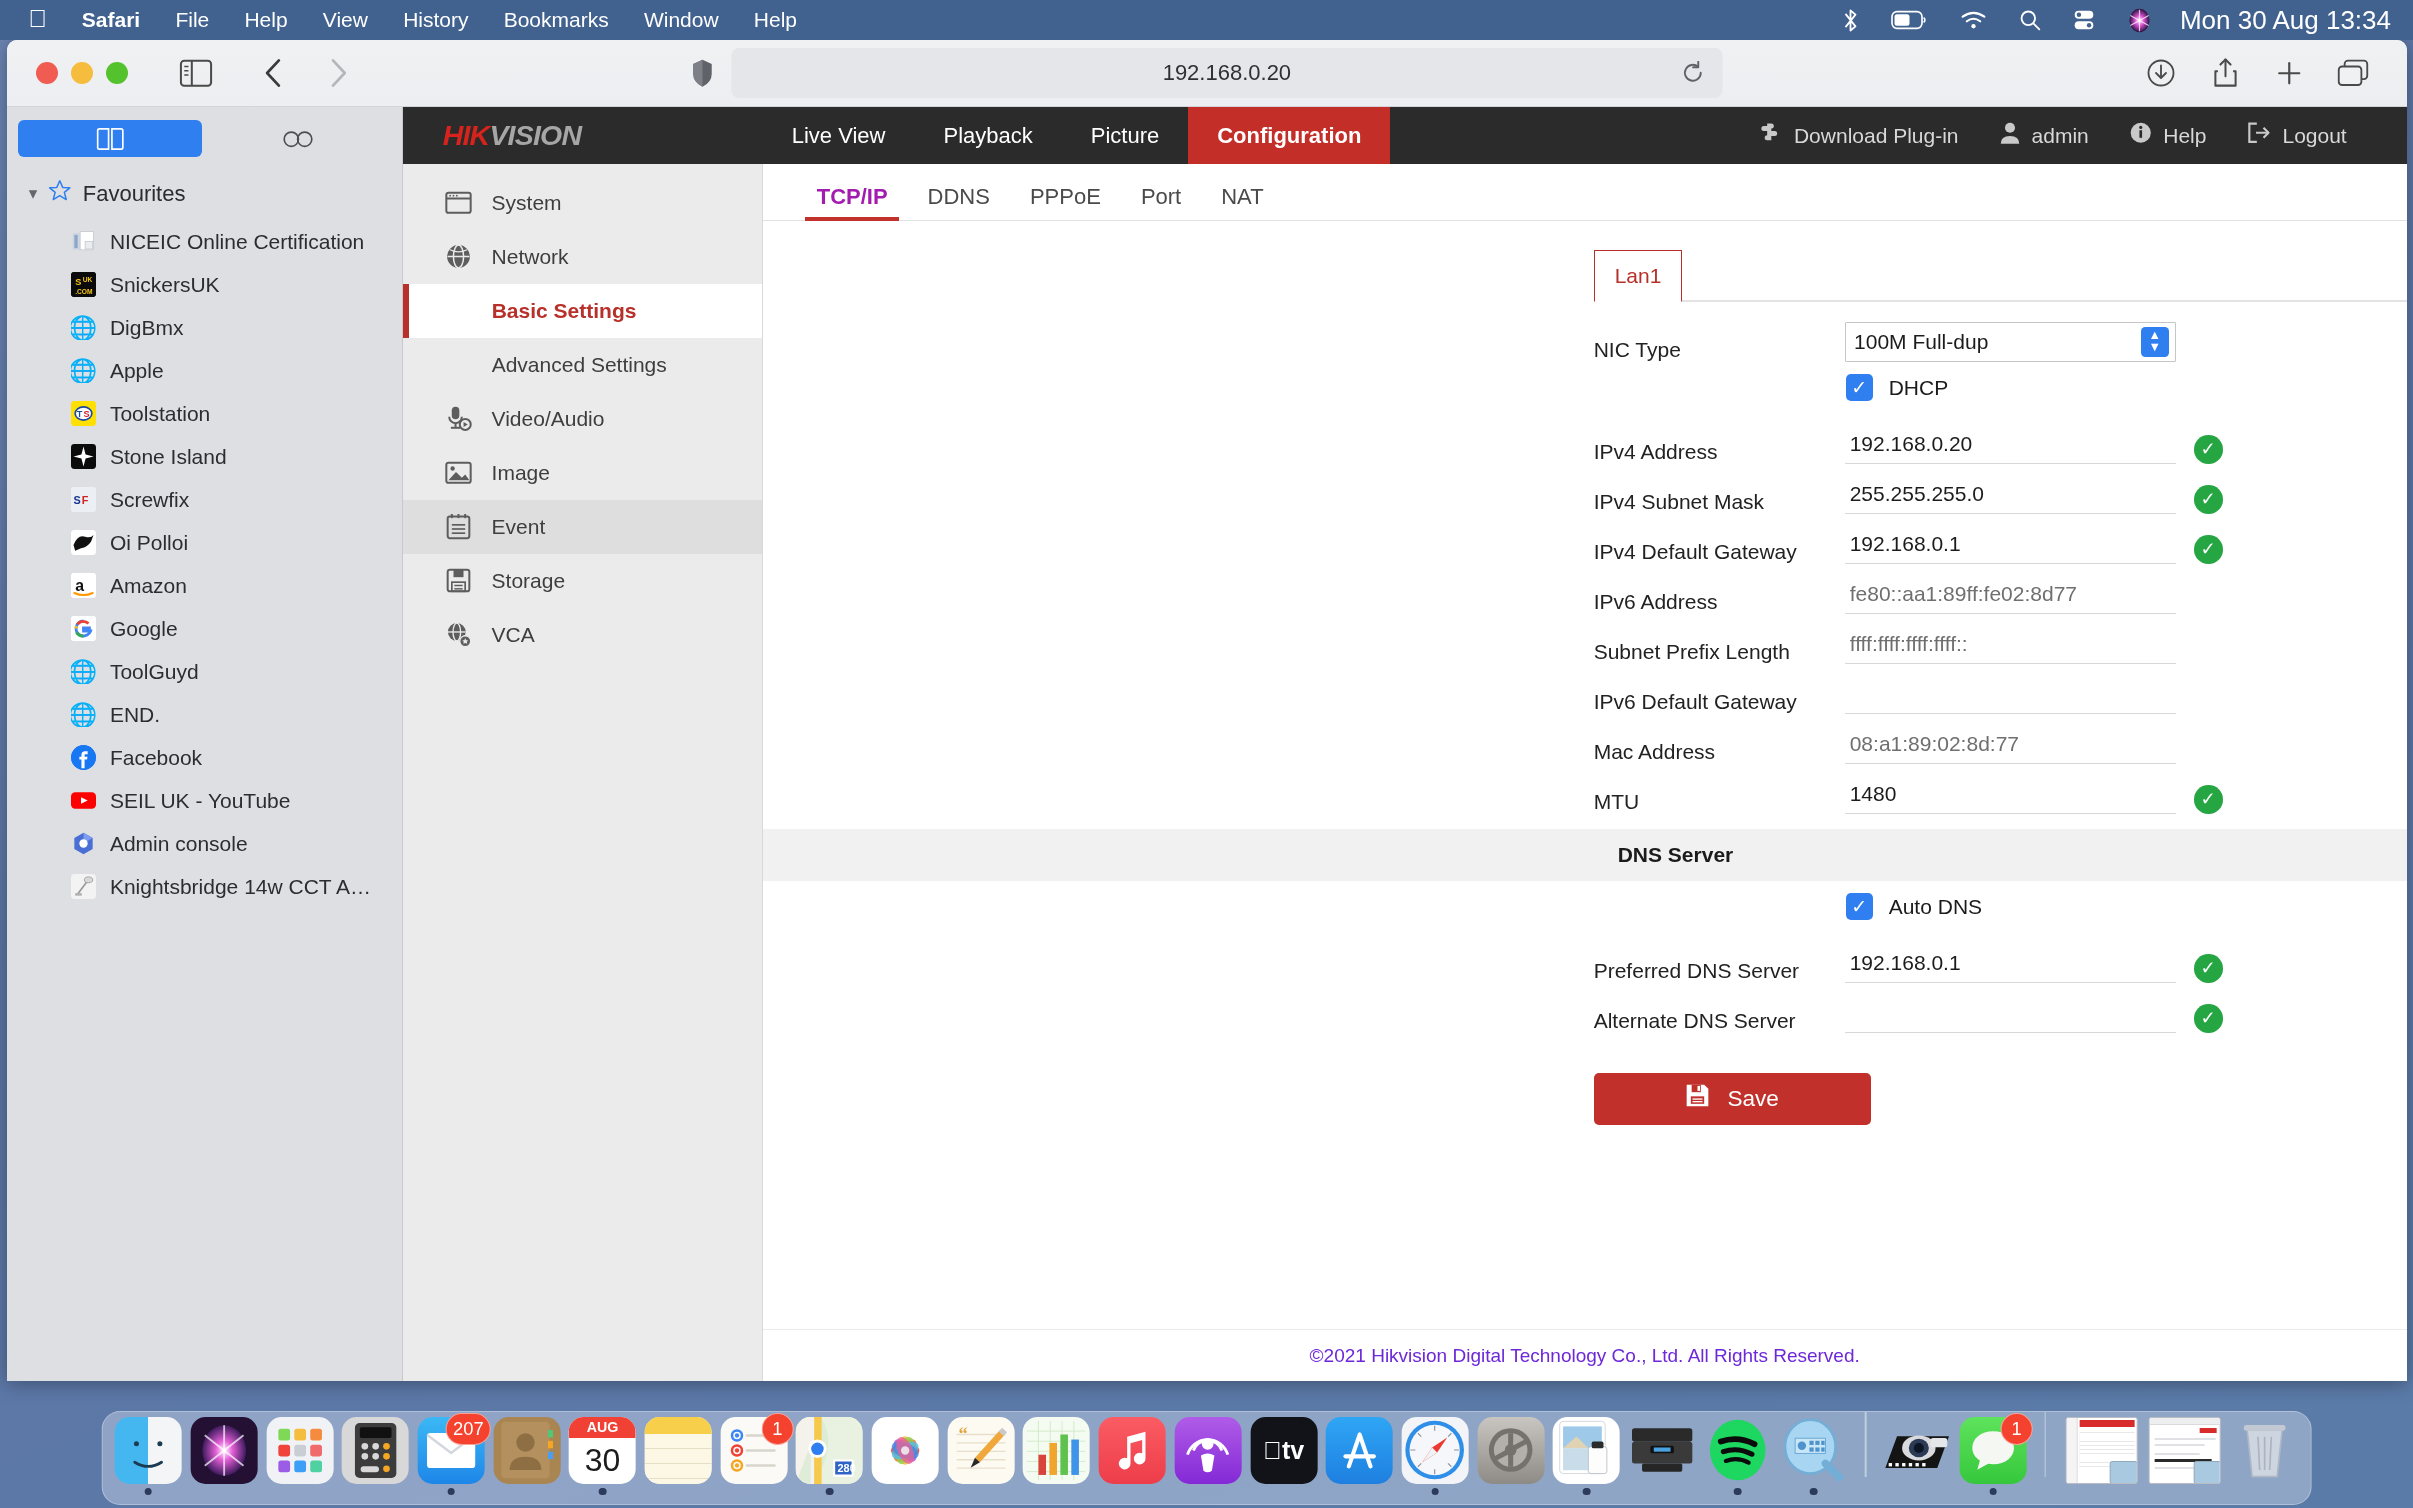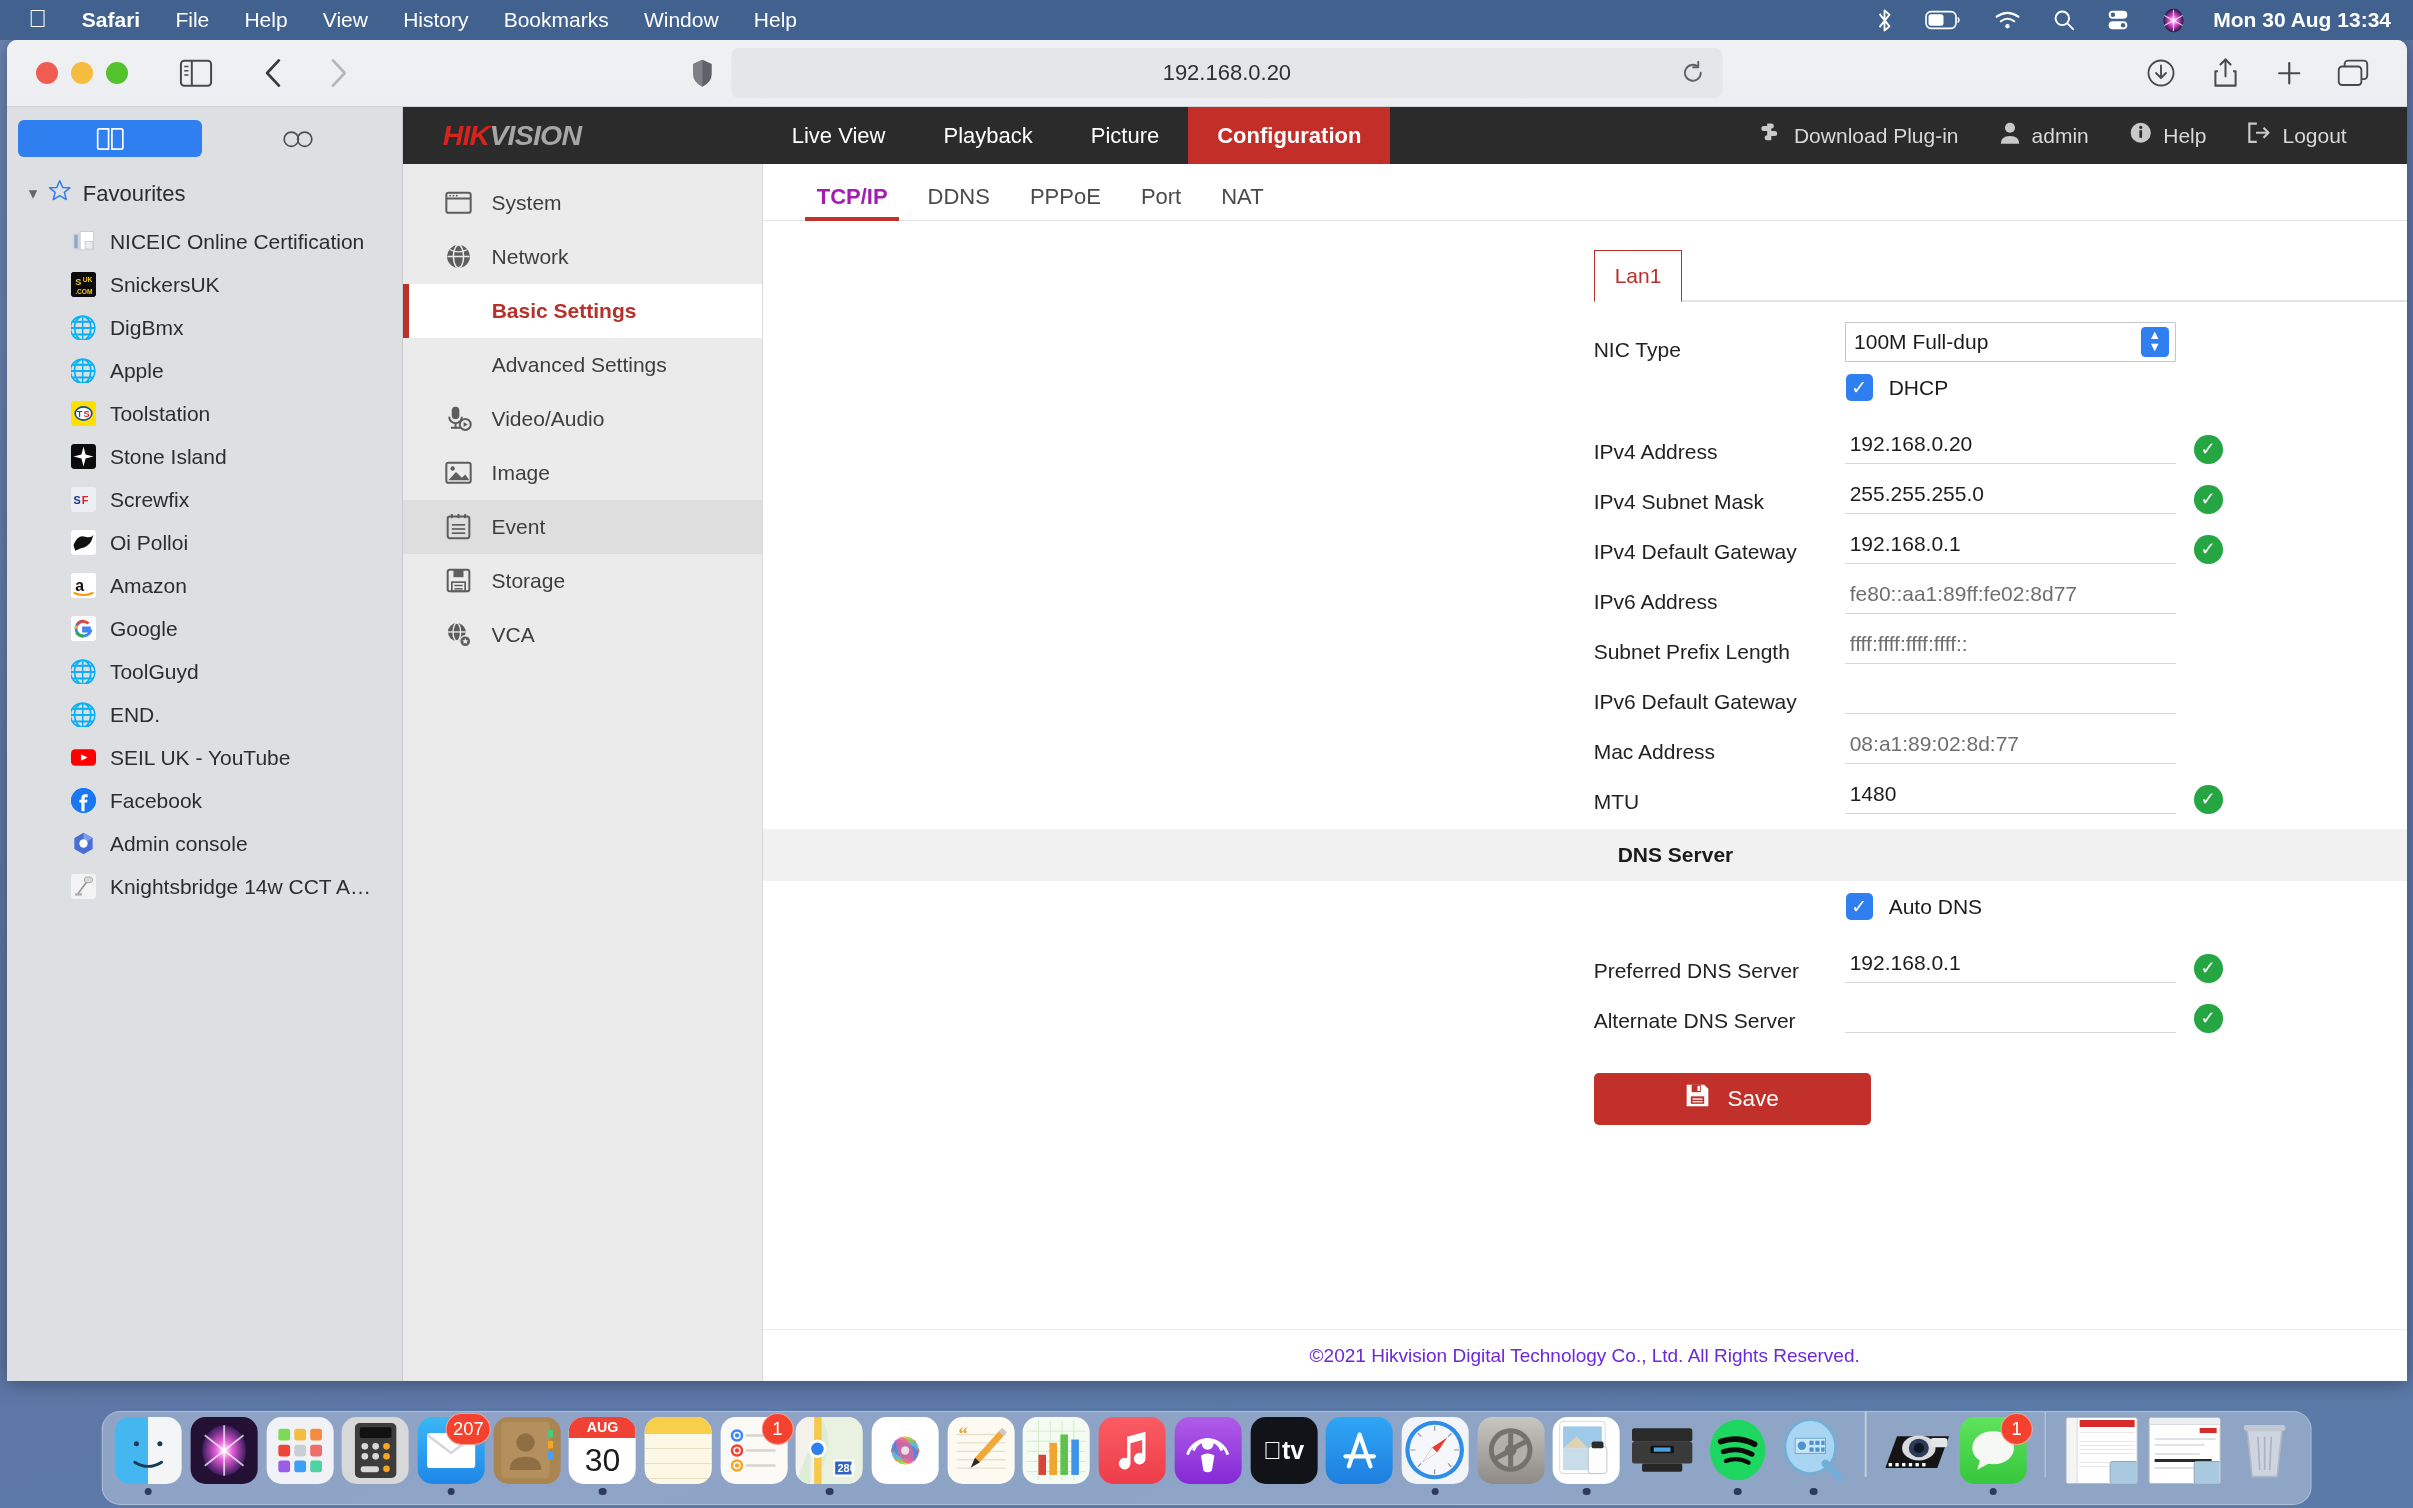--- a/index.html
+++ b/index.html
@@ -24,21 +24,21 @@
     display: flex; align-items: center;
     color: #fff; font-size: 21px;
     z-index: 40;
   }
   #menubar .mb-left { display: flex; align-items: center; gap: 0; padding-left: 23.5px; }
   #menubar .mi { padding: 0 17.6px; white-space: nowrap; line-height: 40px; }
   #menubar .mi.bold { font-weight: bold; }
   #menubar .apple { padding: 0 17px 0 5px; font-size: 25px; line-height: 1; position: relative; top: -1.7px; }
   #menubar .mb-right { margin-left: auto; display: flex; align-items: center; padding-right: 22px; gap: 0; }
   #menubar .mb-right .ico { padding: 0 16px; display: flex; align-items: center; }
-  #menubar .clock { padding-left: 11.7px; font-size: 21px; white-space: nowrap; font-weight: bold; }
+  #menubar .clock { padding-left: 11.7px; font-size: 26px; white-space: nowrap; }
 
   
   #window {
     position: absolute; top: 40px; left: 6.7px;
     width: 2400px; height: 1341px;
     background: #f4f5f7;
     border-radius: 10px 10px 0 0;
     overflow: hidden;
     box-shadow: 0 1.7px 20px rgba(0,0,0,.35);
     z-index: 20;
@@ -472,36 +472,36 @@
         </div>
         <div class="bm">
           <span class="fav fav-globe">🌐</span>
           <span>ToolGuyd</span>
         </div>
         <div class="bm">
           <span class="fav fav-globe">🌐</span>
           <span>END.</span>
         </div>
         <div class="bm">
+          <span class="fav" style="background:#1877f2;border-radius:50%;">
+            <svg width="25" height="25" viewBox="0 0 30 30">
+                <circle cx="15" cy="15" r="15" fill="#1877f2"></circle>
+                <path d="M17 11 h3 V7.6 h-3.2 c-2.8 0-4.3 1.6-4.3 4.3 V14 H10 v3.4 h2.5 V28 h3.8 V17.4 h3 l.5-3.4 h-3.5 v-1.6 c0-.9.3-1.4 1.2-1.4z" fill="#fff"></path>
+              </svg>
+          </span>
+          <span>Facebook</span>
+        </div>
+        <div class="bm">
           <span class="fav">
             <svg width="25" height="25" viewBox="0 0 30 30">
                 <rect x="0" y="5" width="30" height="20" rx="5" fill="#ff0000"></rect>
                 <polygon points="12,11 12,19 20,15" fill="#fff"></polygon>
               </svg>
           </span>
           <span>SEIL UK - YouTube</span>
-        </div>
-        <div class="bm">
-          <span class="fav" style="background:#1877f2;border-radius:50%;">
-            <svg width="25" height="25" viewBox="0 0 30 30">
-                <circle cx="15" cy="15" r="15" fill="#1877f2"></circle>
-                <path d="M17 11 h3 V7.6 h-3.2 c-2.8 0-4.3 1.6-4.3 4.3 V14 H10 v3.4 h2.5 V28 h3.8 V17.4 h3 l.5-3.4 h-3.5 v-1.6 c0-.9.3-1.4 1.2-1.4z" fill="#fff"></path>
-              </svg>
-          </span>
-          <span>Facebook</span>
         </div>
         <div class="bm">
           <span class="fav">
             <svg width="25" height="25" viewBox="0 0 30 30">
                 <polygon points="15,2 26,8.5 26,21.5 15,28 4,21.5 4,8.5" fill="#4a6fd4"></polygon>
                 <polygon points="15,2 26,8.5 15,15" fill="#7b9cf0"></polygon>
                 <circle cx="15" cy="15" r="5" fill="#fff"></circle>
               </svg>
           </span>
           <span>Admin console</span>

